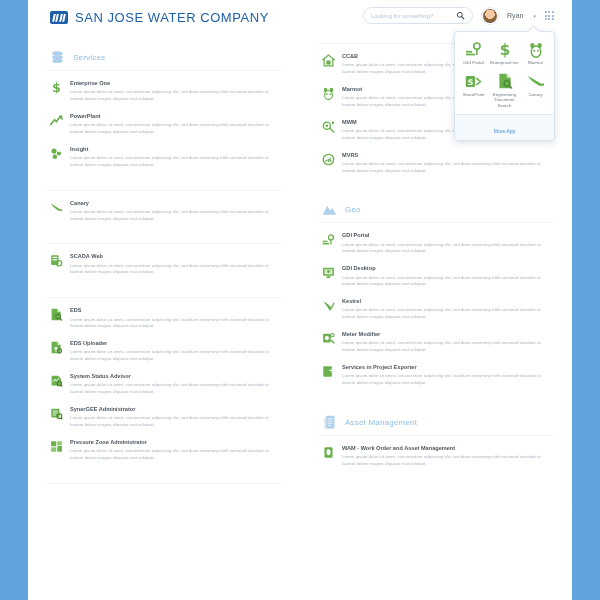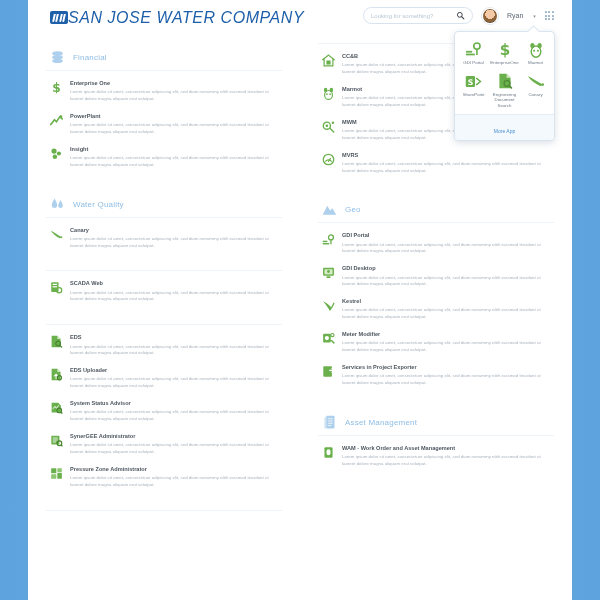--- a/index.html
+++ b/index.html
@@ -19,22 +19,22 @@
     position:relative; height:35px; display:flex; align-items:center;
     padding-left:22px;
   }
   .logo-mark {
     width:18px; height:13px; background:#1e5fa9; border-radius:2px;
     display:flex; align-items:center; justify-content:center; gap:1.4px;
     flex:0 0 auto;
   }
   .logo-mark i { display:block; width:2px; height:8px; background:#fff; border-radius:0 0 2px 2px; transform:skewX(-12deg); }
   .logo-text {
-    color:#1e5fa9; font-size:16px; letter-spacing:.55px;
-    font-weight:400; white-space:nowrap;font-style:italic;
+    margin-left:7px; color:#1e5fa9; font-size:13px; letter-spacing:.55px;
+    font-weight:400; white-space:nowrap;
   }
   .header-right { position:absolute; right:18px; top:7px; display:flex; align-items:center; gap:9px; }
   .search-box {
     width:110px; height:17px; border:1px solid #d7e3ef; border-radius:9px;
     display:flex; align-items:center; padding:0 7px; background:#fff;
   }
   .search-box .ph { font-size:6px; color:#b9c7d4; flex:1; }
   .search-icon { width:9px; height:9px; color:#3a3f45; display:block; }
   .avatar {
     width:16px; height:16px; border-radius:50%;
@@ -198,21 +198,21 @@
     <div class="col" id="col-left">
           <div>
             <div class="sec-head">
         <span class="sic">
                 <svg width="15" height="15" viewBox="0 0 20 20">
                   <ellipse cx="10" cy="4.5" rx="7" ry="2.8" fill="#aed0ec"></ellipse>
                   <ellipse cx="10" cy="9.5" rx="7" ry="2.8" fill="#aed0ec"></ellipse>
                   <ellipse cx="10" cy="14.5" rx="7" ry="2.8" fill="#aed0ec"></ellipse>
                 </svg>
               </span>
-        <span class="sec-title">Financial</span>
+        <span class="sec-title">Services</span>
       </div>
             <div class="sec-rule"></div>
             <div class="app-row">
         <span class="app-icon">
                 <svg width="13" height="13" viewBox="0 0 14 16">
                   <text x="7" y="14" font-size="15" font-weight="bold" text-anchor="middle" fill="#6ab04c" font-family="DejaVu Sans, sans-serif">$</text>
                 </svg>
               </span>
         <span style="display:block">
           <span class="app-name">Enterprise One</span>
@@ -240,29 +240,20 @@
                 </svg>
               </span>
         <span style="display:block">
           <span class="app-name">Insight</span>
           <span class="app-desc">Lorem ipsum dolor sit amet, consectetuer adipiscing elit, sed diam nonummy nibh euismod tincidunt ut laoreet dolore magna aliquam erat volutpat.</span>
         </span>
       </div>
             <div class="spacer"></div>
           </div>
           <div>
-            <div class="sec-head">
-        <span class="sic">
-                <svg width="15" height="15" viewBox="0 0 20 20">
-                  <path d="M6 2 C8.6 6.5,9.6 8.5,9.6 11 A3.6 3.6 0 0 1 2.4 11 C2.4 8.5,3.4 6.5,6 2Z" fill="#aed0ec"></path>
-                  <path d="M14 4 C16.2 8,17 9.6,17 11.6 A3 3 0 0 1 11 11.6 C11 9.6,11.8 8,14 4Z" fill="#aed0ec"></path>
-                </svg>
-              </span>
-        <span class="sec-title">Water Quality</span>
-      </div>
             <div class="sec-rule"></div>
             <div class="app-row">
         <span class="app-icon">
                 <svg width="13" height="11" viewBox="0 0 18 13">
                   <path d="M1 1 C6 4,11 7,16.5 10.5 L13.5 11.8 C8 9,3.6 5.4,1 1Z" fill="#6ab04c"></path>
                   <circle cx="15.8" cy="10.2" r="1.3" fill="#6ab04c"></circle>
                 </svg>
               </span>
         <span style="display:block">
           <span class="app-name">Canary</span>

